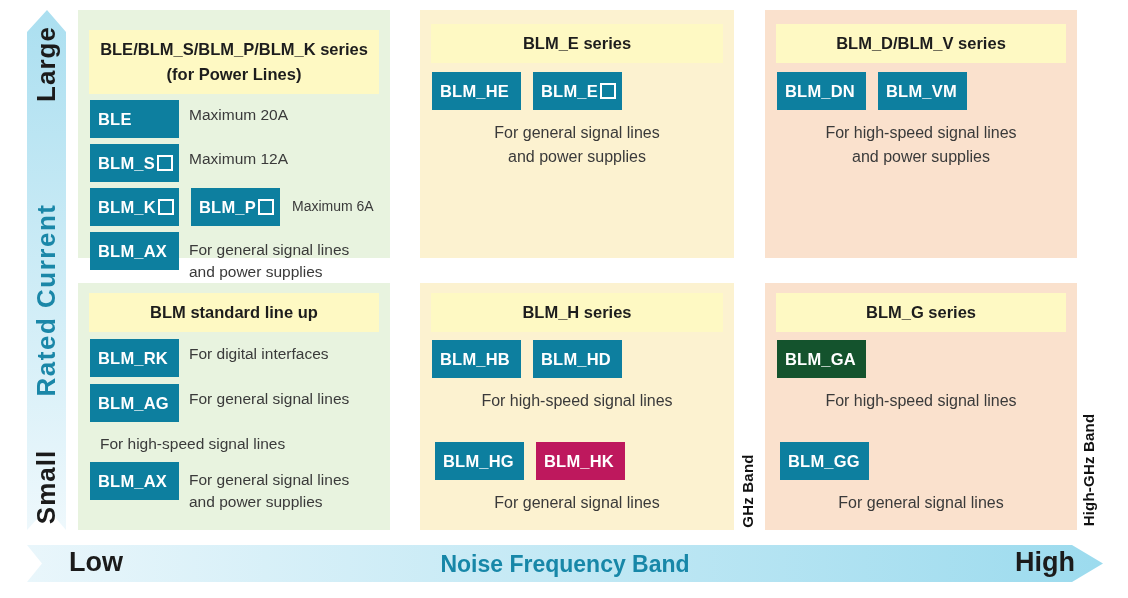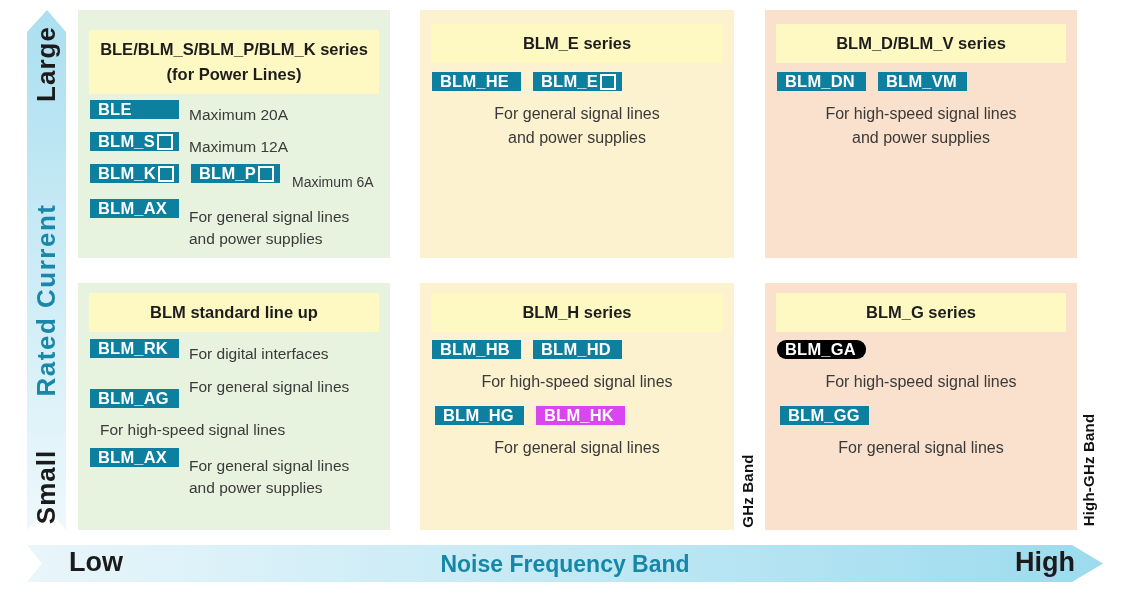--- a/index.html
+++ b/index.html
@@ -23,36 +23,36 @@
   .strip{
     background:#fef9c3;margin:20px 11px 0;text-align:center;
     font-weight:bold;font-size:16.5px;color:#1d1d1d;line-height:25px;padding:7px 0;
   }
   .panel[data-panel-index="1"] .strip,
   .panel[data-panel-index="2"] .strip{margin-top:14px;}
   .panel[data-panel-index="3"] .strip,
   .panel[data-panel-index="4"] .strip,
   .panel[data-panel-index="5"] .strip{margin-top:10px;}
   .badge{
-    width:89px;height:19px;box-sizing:border-box;flex:0 0 auto;
+    width:89px;height:38px;box-sizing:border-box;flex:0 0 auto;
     display:inline-flex;align-items:center;padding-left:8px;
     color:#fff;font-weight:bold;font-size:16.5px;letter-spacing:0.2px;white-space:nowrap;
   }
   .badge .sq{width:12px;height:12px;border:2px solid #fff;margin-left:2px;flex:0 0 auto;}
   .badges{display:flex;gap:12px;}
   .row{display:flex;align-items:flex-start;margin-top:6px;padding-left:12px;}
   .row.first{}
   .panel[data-panel-index="3"] .row{margin-top:7px;}
   .desc{margin-left:10px;font-size:15.5px;color:#3a3a3a;line-height:22px;margin-top:4px;white-space:nowrap;}
   .desc.two{margin-top:7px;}
   .desc.small{font-size:14px;margin-top:7px;margin-left:12px;}
   .badges.stack{padding-left:12px;margin-top:9px;}
   .panel[data-panel-index="4"] .badges.stack.first,
   .panel[data-panel-index="5"] .badges.stack.first{margin-top:8px;}
-  .badges.stack.later{margin-top:12px;padding-left:15px;}
+  .badges.stack.later{margin-top:29px;padding-left:15px;}
   .cdesc{text-align:center;font-size:16px;color:#3a3a3a;line-height:24px;margin-top:11px;}
 </style>
 </head>
 <body>
 
 <div class="stage">
 
   <svg class="ribbons" width="1128" height="598">
     <defs>
       <linearGradient id="gv" x1="0" y1="0" x2="0" y2="1">
@@ -148,21 +148,21 @@
       <div class="row first">
         <div class="badges">
           <span class="badge" style="background: rgb(13, 127, 159);">BLM_RK</span>
         </div>
         <div class="desc">
           <div>For digital interfaces</div>
         </div>
       </div>
       <div class="row">
         <div class="badges">
-          <span class="badge" style="background: rgb(13, 127, 159); margin-top: 17px;">BLM_AG</span>
+          <span class="badge" style="background: rgb(13, 127, 159);">BLM_AG</span>
         </div>
         <div class="desc">
           <div>For general signal lines</div>
         </div>
       </div>
       <div class="row">
         <div class="desc">
           <div>For high-speed signal lines</div>
         </div>
       </div>
@@ -182,32 +182,32 @@
       </div>
       <div class="badges stack first">
         <span class="badge" style="background: rgb(13, 127, 159);">BLM_HB</span>
         <span class="badge" style="background: rgb(13, 127, 159);">BLM_HD</span>
       </div>
       <div class="cdesc">
         <div>For high-speed signal lines</div>
       </div>
       <div class="badges stack later">
         <span class="badge" style="background: rgb(13, 127, 159);">BLM_HG</span>
-        <span class="badge" style="background: #d946ef;">BLM_HK</span>
+        <span class="badge" style="background: #be185d;">BLM_HK</span>
       </div>
       <div class="cdesc">
         <div>For general signal lines</div>
       </div>
     </div>
   <div class="panel" style="left: 765px; top: 283px; width: 312px; height: 247px; background: rgb(250, 225, 205);" data-panel-index="5">
       <div class="strip">
         <div class="tline">BLM_G series</div>
       </div>
       <div class="badges stack first">
-        <span class="badge" style="background: #000000; border-radius: 9px;">BLM_GA</span>
+        <span class="badge" style="background: #14532d;">BLM_GA</span>
       </div>
       <div class="cdesc">
         <div>For high-speed signal lines</div>
       </div>
       <div class="badges stack later">
         <span class="badge" style="background: rgb(13, 127, 159);">BLM_GG</span>
       </div>
       <div class="cdesc">
         <div>For general signal lines</div>
       </div>

